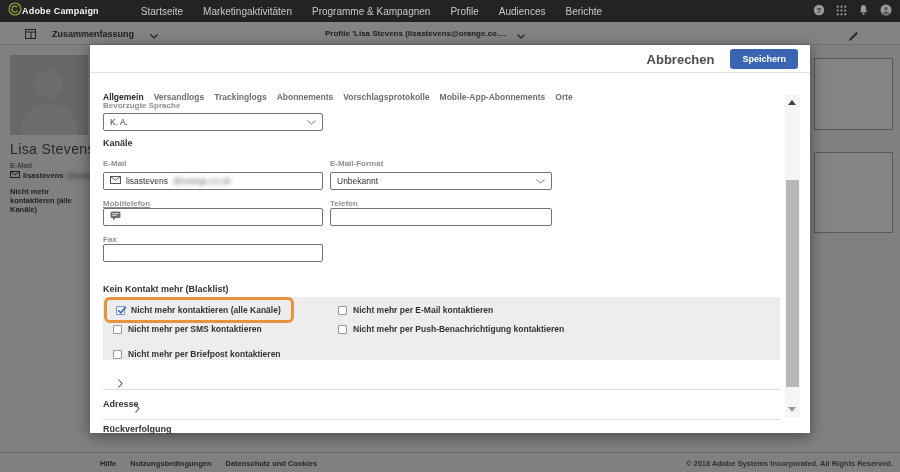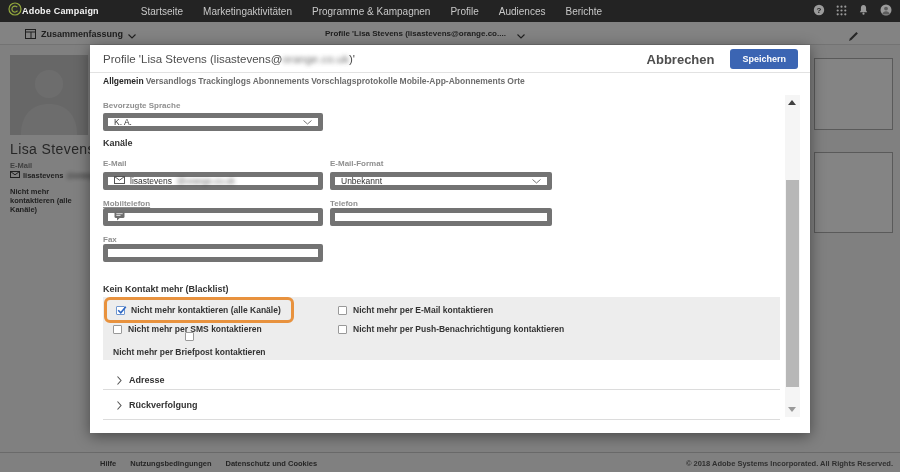--- a/index.html
+++ b/index.html
@@ -9,21 +9,21 @@
   
   .topbar { position:absolute; top:0; left:0; width:900px; height:22px; background:#232323; z-index:30; display:flex; align-items:center; }
   .brand { display:flex; align-items:center; margin-left:8px; }
   .brand-label { color:#f4f4f4; font-size:9px; font-weight:bold; letter-spacing:.2px; }
   .topnav-items { display:flex; align-items:center; gap:20px; margin-left:42px; }
   .topnav-item { color:#c8c8c8; font-size:10px; white-space:nowrap; cursor:pointer; }
   .topbar-right { position:absolute; right:8px; top:0; height:22px; display:flex; align-items:center; gap:11px; }
 
   
   .subheader { position:absolute; top:22px; left:0; width:900px; height:23px; background:#f7f7f7; border-bottom:1px solid #d9d9d9; }
-  .summary { position:absolute; left:25px; top:0; height:23px; display:flex; align-items:center; gap:5px; cursor:pointer; }
+  .summary { position:absolute; left:25px; top:0; height:23px; display:flex; align-items:center; gap:16px; cursor:pointer; }
   .summary-label { font-size:9px; font-weight:bold; color:#3c3c3c; }
   .profile-selector { position:absolute; left:325px; top:0; height:23px; display:flex; align-items:center; gap:11px; cursor:pointer; }
   .profile-selector-label { font-size:8px; font-weight:bold; color:#3c3c3c; white-space:nowrap; }
   .pencil { position:absolute; left:848px; top:6px; cursor:pointer; }
 
   
   .page { position:absolute; top:45px; left:0; width:900px; height:427px; background:#f2f2f2; }
   .avatar-box { position:absolute; left:10px; top:10px; width:78px; height:80px; background:#c3c3c3; overflow:hidden; }
   .profile-name { position:absolute; left:10px; top:96px; font-size:14px; color:#4a4a4a; letter-spacing:.4px; }
   .side-label { position:absolute; left:10px; top:116px; font-size:7.5px; font-weight:bold; color:#7a7a7a; }
@@ -41,44 +41,44 @@
 
   
   .modal { position:absolute; left:90px; top:45px; width:720px; height:388px; background:#ffffff; z-index:20; box-shadow:0 3px 14px rgba(0,0,0,.45); }
   .modal-header { position:absolute; top:0; left:0; width:100%; height:28px; border-bottom:1px solid #e2e2e2; display:flex; align-items:center; }
   .modal-title { margin-left:13px; font-size:11.5px; color:#4e4e4e; white-space:nowrap; }
   .modal-actions { position:absolute; right:12px; top:0; height:28px; display:flex; align-items:center; gap:16px; }
   .cancel-btn { font-size:13px; font-weight:bold; color:#4e4e4e; cursor:pointer; }
   .save-btn { background:#3b65b3; color:#fff; font-size:9px; font-weight:bold; border:none; border-radius:3px; padding:5px 12px; cursor:pointer; font-family:"Liberation Sans", sans-serif; }
   .blur { filter:blur(2.2px); opacity:.8; }
 
-  .tabs { position:absolute; top:31px; left:13px; display:flex; gap:2px; }
+  .tabs { position:absolute; top:47px; left:13px; display:flex; gap:10px; }
   .tab { font-size:8.5px; font-weight:600; color:#6d6d6d; white-space:nowrap; cursor:pointer; }
   .tab.active { color:#262626; font-weight:bold; }
 
   .flabel { position:absolute; font-size:8px; font-weight:600; color:#8f8f8f; white-space:nowrap; }
   .sheader { position:absolute; font-size:9px; font-weight:bold; color:#333; white-space:nowrap; }
-  .input, .select { position:absolute; height:18px; background:#fff; border:5px solid #737373; border-radius:2px; display:flex; align-items:center; font-size:8.5px; color:#333; }
+  .input, .select { position:absolute; height:18px; background:#fff; border:1px solid #737373; border-radius:2px; display:flex; align-items:center; font-size:8.5px; color:#333; }
   .input { padding:0 6px; gap:5px; }
   .select { padding:0 6px; cursor:pointer; }
   .select .val { flex:1; font-size:8.5px; color:#333; }
   .col1 { left:13px; width:220px; }
   .col2 { left:240px; width:222px; }
 
   .bl-panel { position:absolute; left:13px; top:252px; width:677px; height:63px; background:#ededed; }
   .cbrow { position:absolute; display:flex; align-items:center; gap:6px; height:12px; cursor:pointer; }
   .cb { width:9px; height:9px; background:#fff; border:1px solid #999; border-radius:1px; position:relative; flex:0 0 auto; }
   .cb.checked { border-color:#6f96cf; }
   .cb .check-icon { display:none; position:absolute; left:0; top:-1px; }
   .cb.checked .check-icon { display:block; }
   .cblabel { font-size:8.5px; font-weight:600; color:#333; white-space:nowrap; }
   .orange-highlight { position:absolute; left:1px; top:0; display:flex; align-items:center; gap:6px; padding:5px 10px 5px 9px; border:3px solid #e8923e; border-radius:6px; cursor:pointer; }
 
   .divider { position:absolute; left:13px; width:677px; height:1px; background:#dcdcdc; }
-  .section-row { position:absolute; left:27px; display:flex; align-items:center; gap:7px; height:12px; cursor:pointer; }
+  .section-row { position:absolute; left:13px; display:flex; align-items:center; gap:7px; height:12px; cursor:pointer;flex-direction:column; }
   .section-label { font-size:9px; font-weight:bold; color:#333; }
 
   
   .scrollbar { position:absolute; right:10px; top:50px; width:15px; height:322px; background:#f5f5f5; }
   .sb-thumb { position:absolute; left:1px; right:1px; top:85px; height:207px; background:#b7b7b7; cursor:pointer; }
   .sb-up { position:absolute; top:5px; left:3px; width:0; height:0; border-left:4.5px solid transparent; border-right:4.5px solid transparent; border-bottom:5px solid #3f3f3f; cursor:pointer; }
   .sb-down { position:absolute; bottom:5px; left:3px; width:0; height:0; border-left:4.5px solid transparent; border-right:4.5px solid transparent; border-top:5px solid #9a9a9a; cursor:pointer; }
 </style>
 </head>
 <body>
@@ -199,21 +199,20 @@
     </div>
     <span class="footer-copy">© 2018 Adobe Systems Incorporated. All Rights Reserved.</span>
   </div>
 </div>
 
 <div class="overlay"></div>
 
 <div class="modal">
 
   <div class="modal-header">
-    <div class="modal-title"><span>Profile 'Lisa Stevens (lisastevens@</span><span class="blur">orange.co.uk</span><span>)'</span></div>
     <div class="modal-actions">
       <span class="cancel-btn">Abbrechen</span>
       <button class="save-btn">Speichern</button>
     </div>
   </div>
 
   <div class="tabs">
     <span class="tab active">Allgemein</span>
     <span class="tab">Versandlogs</span>
     <span class="tab">Trackinglogs</span>
@@ -283,21 +282,21 @@
       <span class="cblabel">Nicht mehr kontaktieren (alle Kanäle)</span>
     </div>
 
     <label class="cbrow" style="left:10px; top:26px;">
       <span class="cb">
         
       </span>
       <span class="cblabel">Nicht mehr per SMS kontaktieren</span>
     </label>
 
-    <label class="cbrow" style="left:10px; top:35px;flex-direction:column;">
+    <label class="cbrow" style="left:10px; top:51px;">
       <span class="cb">
         
       </span>
       <span class="cblabel">Nicht mehr per Briefpost kontaktieren</span>
     </label>
 
     <label class="cbrow" style="left:235px; top:7px;">
       <span class="cb">
         
       </span>

